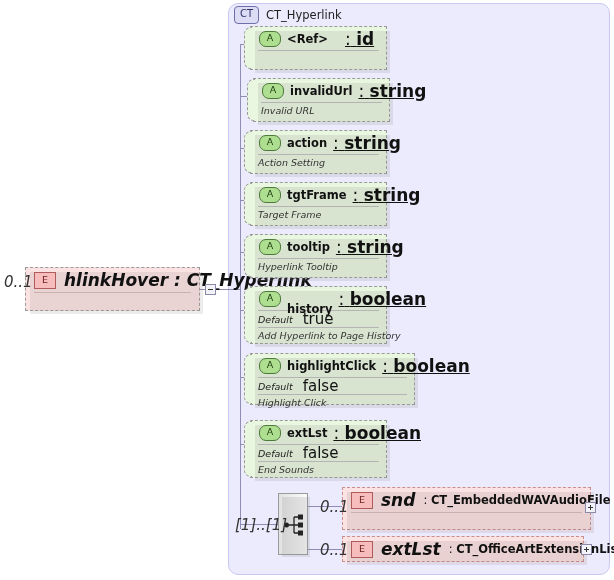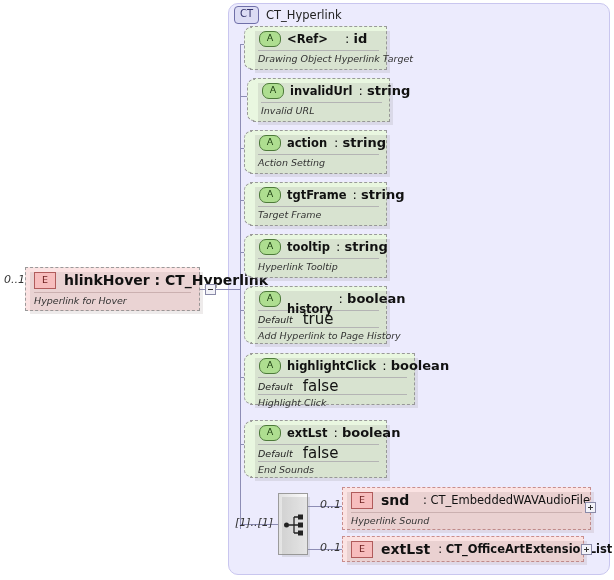--- a/index.html
+++ b/index.html
@@ -68,22 +68,23 @@
     color:#1c3d10;
     font-size:9.5px;line-height:12px;
     text-align:center;
     flex:0 0 auto;
   }
   .a-name{
     font-size:11.5px;color:#111;
     white-space:nowrap;
   }
   .a-type{
-    font-size:13px;color:#111;
+    font-size:17px;color:#111;
     white-space:nowrap;
+    text-decoration:underline;
   }
   .attr-sep{
     height:1px;background:#b4b4b4;
     margin:0 7px 0 7px;
   }
   .attr-row{
     display:flex;align-items:center;
     height:16px;padding-left:7px;gap:10px;
   }
   .def-label{
@@ -129,21 +130,21 @@
   }
   .e-badge{
     width:20px;height:15px;
     border:1px solid #b05b5b;
     background:#f7bdbd;
     color:#6b1d1d;
     font-size:9.5px;line-height:13px;
     text-align:center;
     flex:0 0 auto;
   }
-  .e-name{font-size:14px;color:#111;white-space:nowrap;}
+  .e-name{font-size:17px;color:#111;white-space:nowrap;font-style:italic;}
   .e-type{font-size:11.5px;color:#111;white-space:nowrap;}
   .elem-sep{height:1px;background:#cbb0b0;margin:0 8px;}
   .elem-doc{
     font-size:9.5px;font-style:italic;color:#333;
     padding-left:8px;line-height:16px;white-space:nowrap;
   }
 
   
   .vline{position:absolute;width:1px;background:#8d8db5;z-index:2;}
   .hline{position:absolute;height:1px;background:#8d8db5;z-index:2;}
@@ -162,21 +163,21 @@
     left:2px;top:4px;width:5px;height:1px;background:#333;
   }
   .expander.plus:after{
     content:"";position:absolute;
     left:4px;top:2px;width:1px;height:5px;background:#333;
   }
 
   
   .card{
     position:absolute;
-    font-size:11px;font-style:italic;color:#333;
+    font-size:15px;font-style:italic;color:#333;
     z-index:6;white-space:nowrap;
   }
 
   
   #sequence-node{
     position:absolute;
     left:278px;top:493px;
     width:30px;height:62px;
     border:1px solid #9b9b9b;
     background:linear-gradient(to right,#e2e2e2,#fbfbfb);
@@ -218,40 +219,38 @@
 
   <span class="card" style="left:4px;top:273px;">0..1</span>
 
   <div id="hlinkhover-box">
     <div class="shade"></div>
     <div class="elem-title">
       <span class="e-badge">E</span>
       <span class="e-name" style="font-weight:bold;">hlinkHover : CT_Hyperlink</span>
     </div>
     <div class="elem-sep"></div>
-    <div class="elem-doc">Hyperlink for Hover</div>
   </div>
 
   <div class="expander" style="left:205px;top:284px;"></div>
   <div class="hline" style="left:200px;top:289px;width:5px;"></div>
   <div class="hline" style="left:216px;top:289px;width:24px;"></div>
 
   <div class="vline" style="left:240px;top:44px;height:485px;"></div>
 
   <div class="hline" style="left:240px;top:44px;width:10px;"></div>
   <div class="attr" style="left:250px;top:26px;width:137px;height:44px;">
     <div class="shade"></div>
     <div class="notch"></div>
     <div class="attr-title">
       <span class="a-badge">A</span>
       <span class="a-name" style="font-weight:bold;width:52px;">&lt;Ref&gt;</span>
       <span class="a-type"><span>:</span>&nbsp;<span style="font-weight:bold;">id</span></span>
     </div>
     <div class="attr-sep"></div>
-    <div class="attr-doc">Drawing Object Hyperlink Target</div>
   </div>
 
   <div class="hline" style="left:240px;top:96px;width:13px;"></div>
   <div class="attr" style="left:253px;top:78px;width:137px;height:44px;">
     <div class="shade"></div>
     <div class="notch"></div>
     <div class="attr-title">
       <span class="a-badge">A</span>
       <span class="a-name" style="font-weight:bold;">invalidUrl</span>
       <span class="a-type"><span>:</span>&nbsp;<span style="font-weight:bold;">string</span></span>
@@ -373,24 +372,23 @@
   <span class="card" style="left:320px;top:498px;">0..1</span>
 
   <div class="hline" style="left:308px;top:549px;width:34px;"></div>
   <span class="card" style="left:320px;top:541px;">0..1</span>
 
   <div class="elem" style="left:342px;top:487px;width:249px;height:43px;">
     <div class="shade"></div>
     <div class="elem-title">
       <span class="e-badge">E</span>
       <span class="e-name" style="font-weight:bold;width:62px;">snd</span>
-      <span class="e-type"><span>:</span>&nbsp;<span style="font-weight:normal;">CT_EmbeddedWAVAudioFile</span></span>
+      <span class="e-type"><span>:</span>&nbsp;<span style="font-weight:bold;">CT_EmbeddedWAVAudioFile</span></span>
     </div>
     <div class="elem-sep"></div>
-    <div class="elem-doc">Hyperlink Sound</div>
   </div>
   <div class="expander plus" style="left:585px;top:502px;"></div>
 
   <div class="elem" style="left:342px;top:536px;width:242px;height:26px;">
     <div class="shade"></div>
     <div class="elem-title">
       <span class="e-badge">E</span>
       <span class="e-name" style="font-weight:bold;width:62px;">extLst</span>
       <span class="e-type"><span>:</span>&nbsp;<span style="font-weight:bold;">CT_OfficeArtExtensionList</span></span>
     </div>

